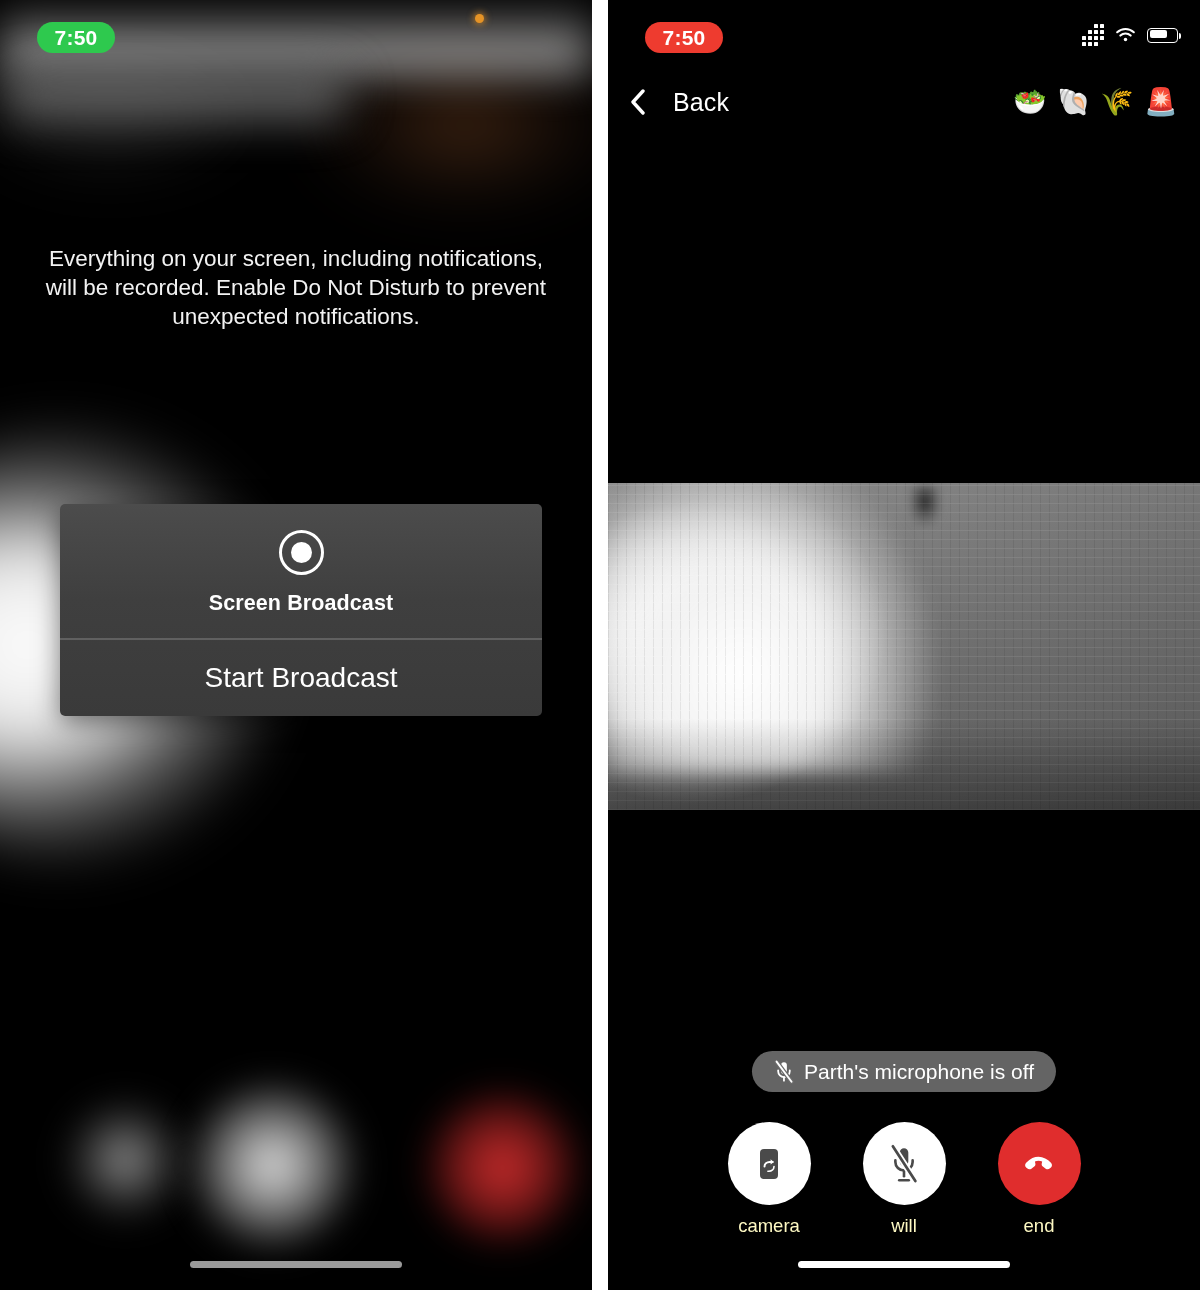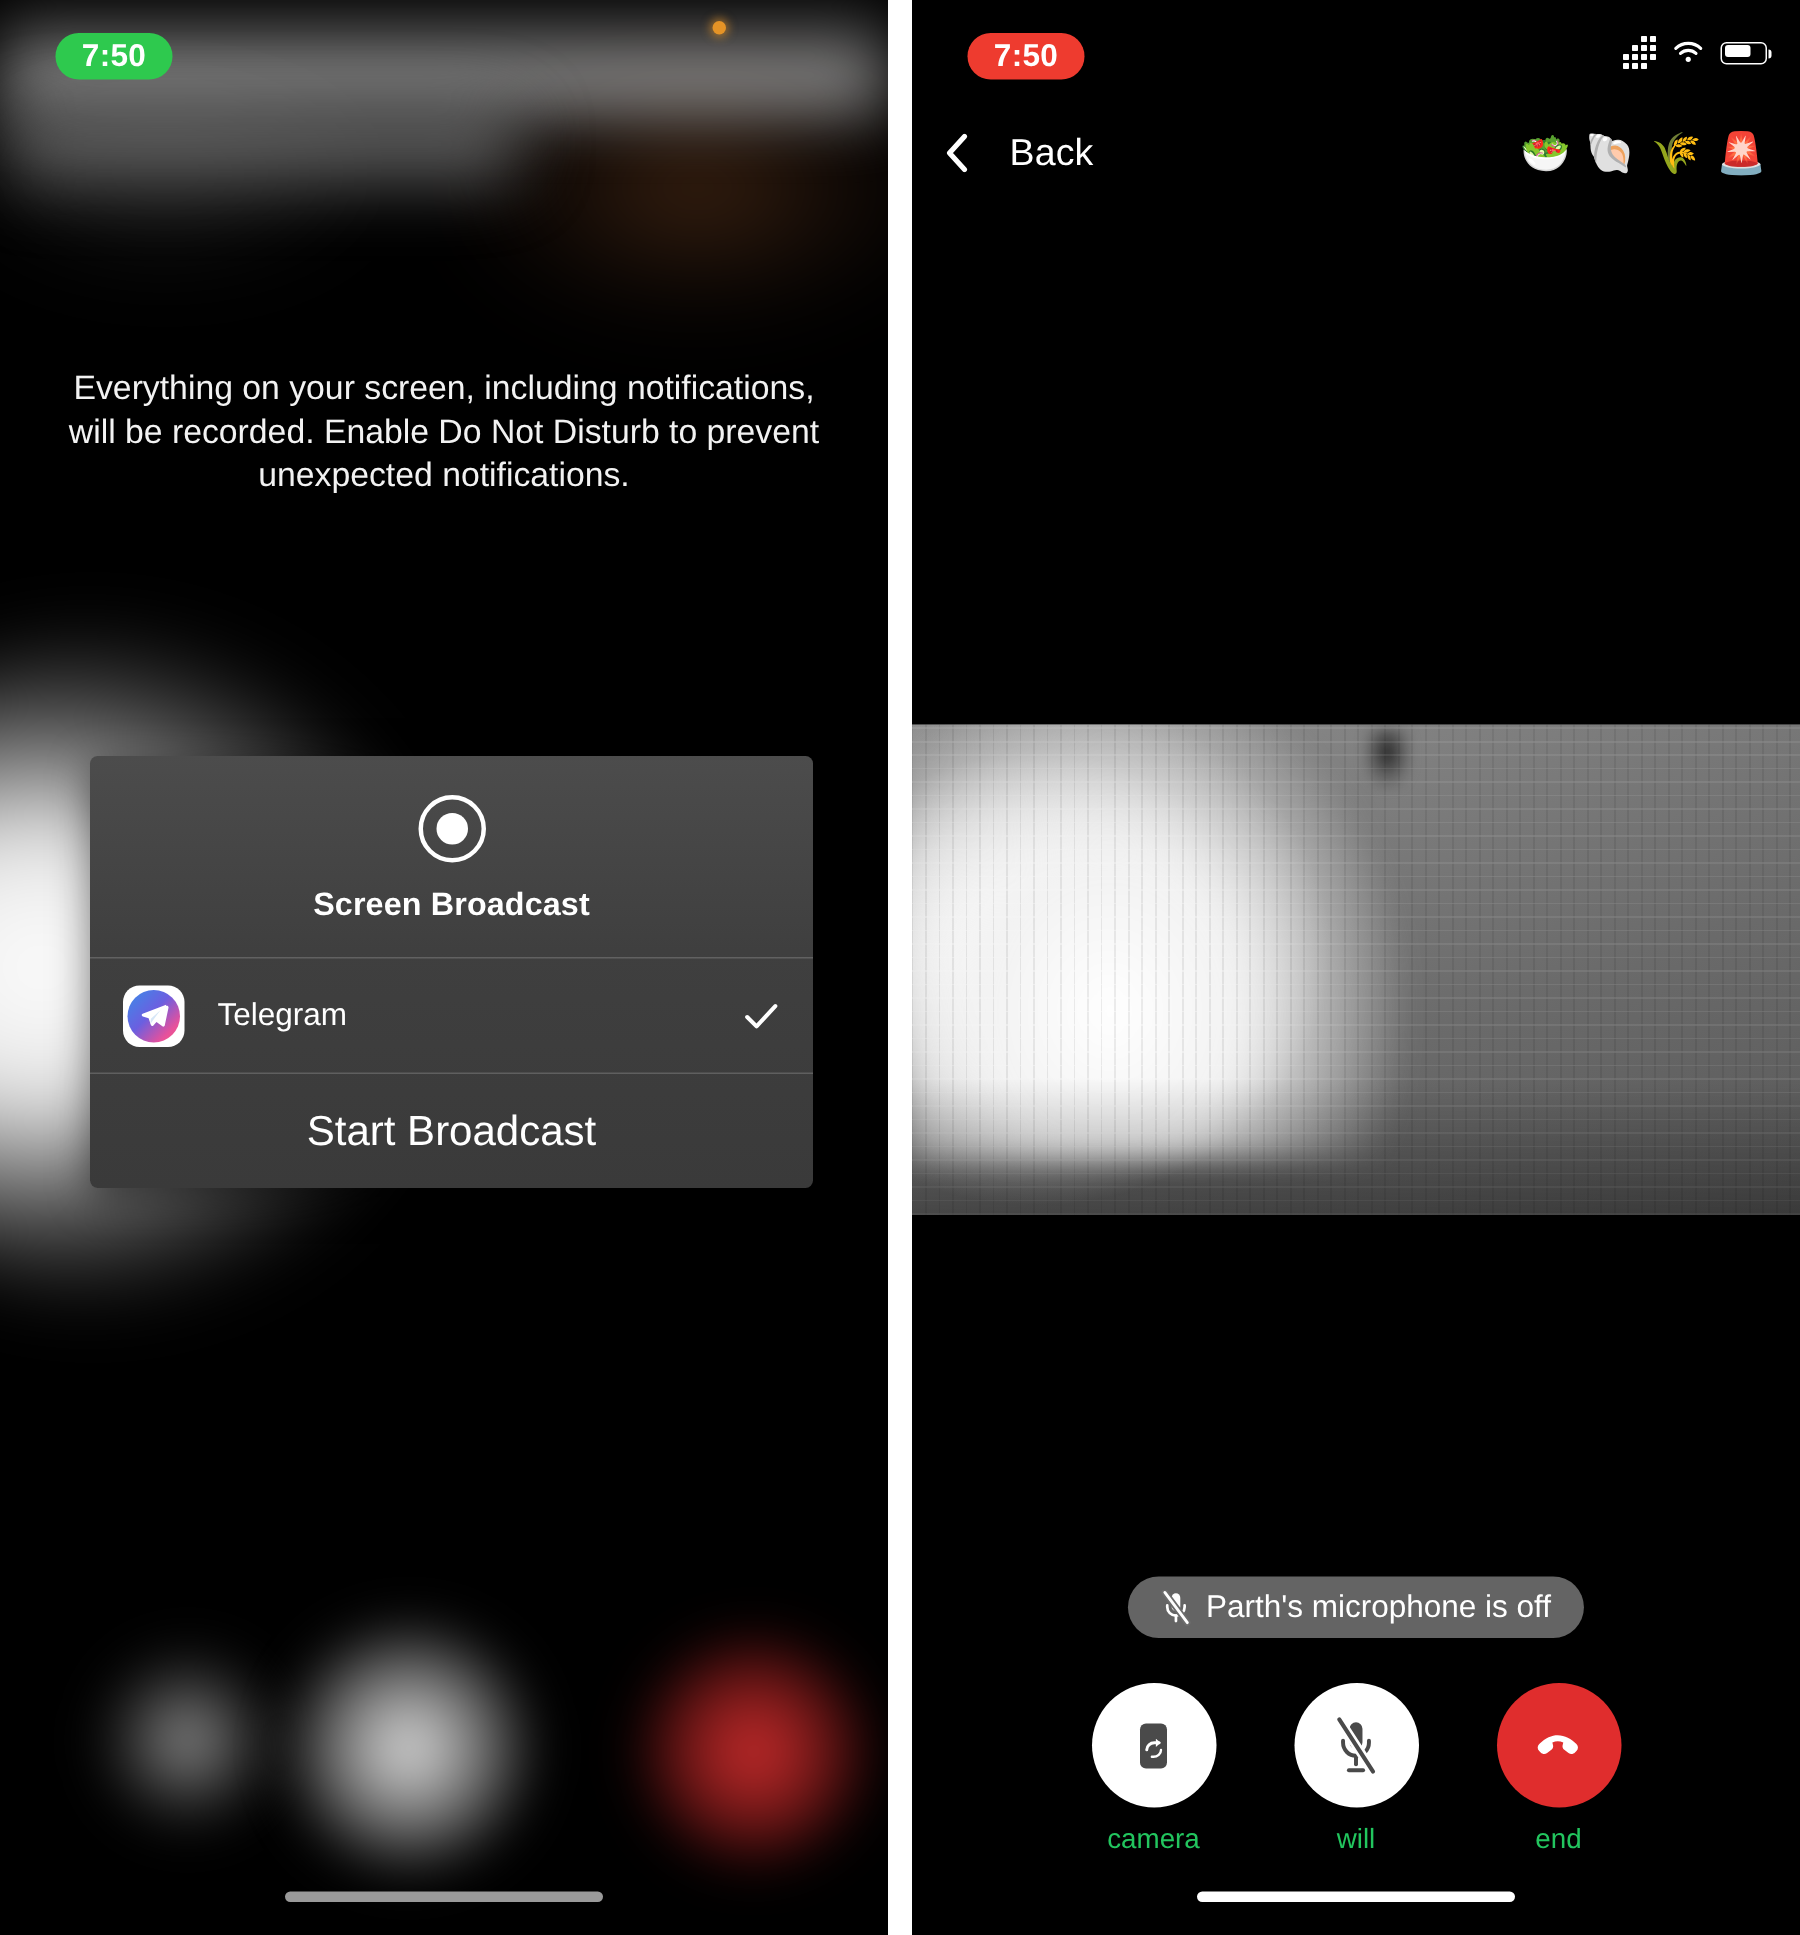--- a/index.html
+++ b/index.html
@@ -140,21 +140,21 @@
   .mic-banner-icon{ width:20px; height:24px; }
   .mic-banner-label{ color:#fff; font-size:21px; font-weight:400; white-space:nowrap; }
 
   .controls{ position:absolute; left:0; top:1122px; width:100%; z-index:40;
     display:flex; justify-content:center; gap:52px; }
   .ctrl{ display:flex; flex-direction:column; align-items:center; gap:10px; }
   .ctrl-btn{ width:83px; height:83px; border-radius:50%; display:flex;
     align-items:center; justify-content:center; }
   .ctrl-white{ background:#ffffff; }
   .ctrl-red{ background:#e02d2d; }
-  .ctrl-label{ color:#22c55e; font-size:18.5px; font-weight:400; }
+  .ctrl-label{ color:#fef9c3; font-size:18.5px; font-weight:400; }
 </style>
 </head>
 <body>
 
 <div class="board">
 
   <div class="panel panel-left">
 
     <div class="blur-bg">
       <div class="glow glow-top-dim"></div>
@@ -176,34 +176,20 @@
 
     <div class="sheet">
       <div class="sheet-head">
         <div class="rec-icon">
             <i></i>
           </div>
         <div class="sheet-title">Screen Broadcast</div>
       </div>
       <div class="sheet-divider"></div>
 
-      <div class="sheet-row">
-        <div class="tg-icon">
-          <div class="tg-inner">
-            <svg class="tg-plane" viewBox="0 0 24 24" aria-hidden="true">
-              <path d="M21.3 3.4 2.5 10.6c-1 .4-1 1.8.1 2.1l4.7 1.4 1.8 5.4c.3.9 1.4 1.1 2 .4l2.5-2.7 4.7 3.5c.7.5 1.7.1 1.9-.7l3-14.2c.2-1-.8-1.8-1.9-1.4z" fill="#ffffff"></path>
-              <path d="M9.1 14.6l-.4 4.2 1.7-2.5 6.5-8.8z" fill="#d7e7f7"></path>
-            </svg>
-          </div>
-        </div>
-        <div class="row-label">Telegram</div>
-        <svg class="check" viewBox="0 0 24 24">
-          <path d="M3 12.5l6 6L21 5.5" fill="none" stroke="#ffffff" stroke-width="2.6" stroke-linecap="round" stroke-linejoin="round"></path>
-        </svg>
-      </div>
 
       <div class="sheet-divider"></div>
       <div class="sheet-action">Start Broadcast</div>
     </div>
 
     <div class="home-ind home-dim"></div>
   </div>
 
   <div class="gap"></div>
 

